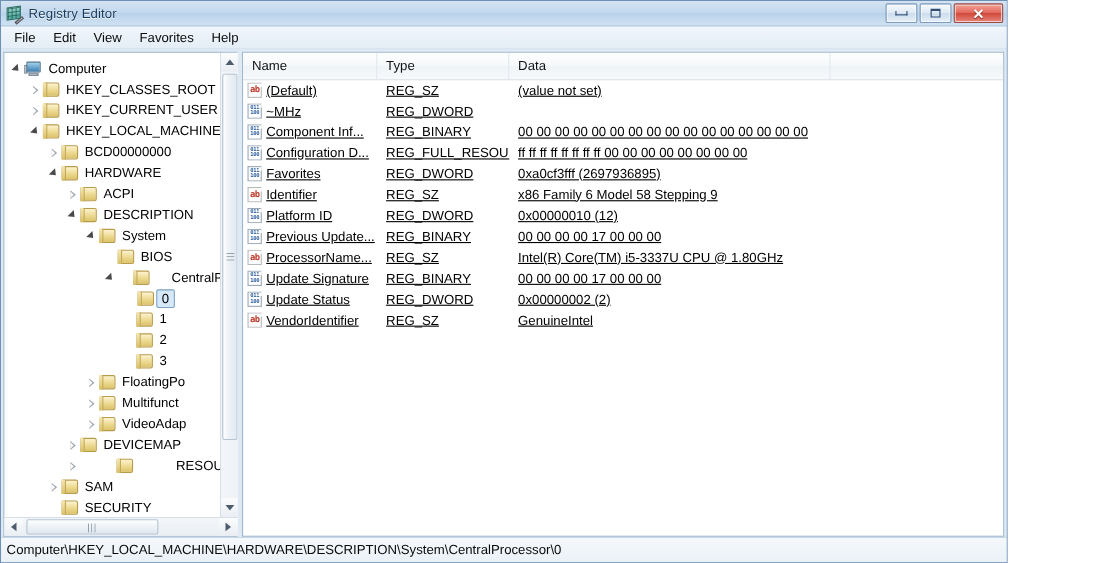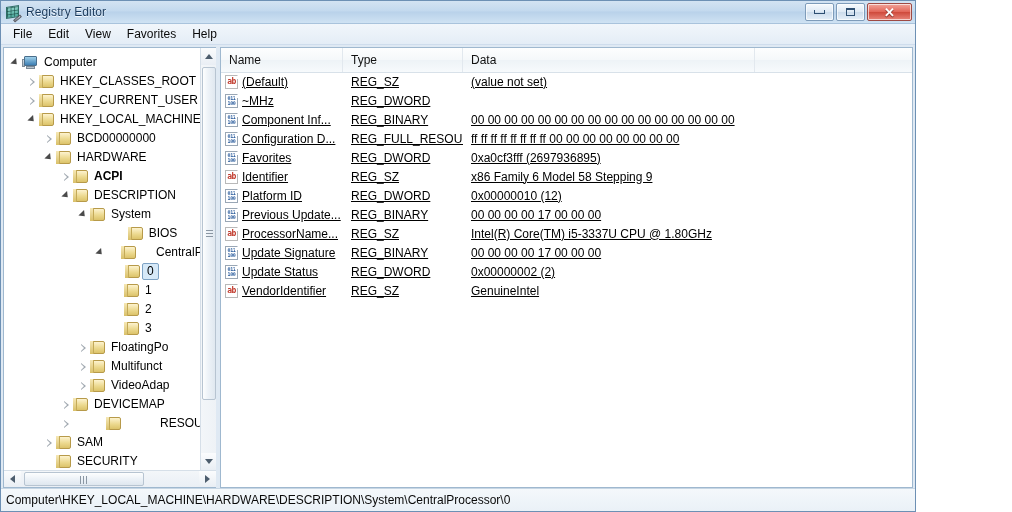--- a/index.html
+++ b/index.html
@@ -357,21 +357,21 @@
             <span class="tlabel">BCD00000000</span>
           </div>
           <div class="trow" style="padding-left: 40px;">
             <span class="twist expanded"></span>
             <span class="folder">
               <span class="back"></span>
               <span class="spine"></span>
             </span>
             <span class="tlabel">HARDWARE</span>
           </div>
-          <div class="trow" style="padding-left: 57px; font-weight: bold;">
+          <div class="trow" style="padding-left: 57px;">
             <span class="twist collapsed"></span>
             <span class="folder">
               <span class="back"></span>
               <span class="spine"></span>
             </span>
             <span class="tlabel">ACPI</span>
           </div>
           <div class="trow" style="padding-left: 57px;">
             <span class="twist expanded"></span>
             <span class="folder">
@@ -381,21 +381,21 @@
             <span class="tlabel">DESCRIPTION</span>
           </div>
           <div class="trow" style="padding-left: 74px;">
             <span class="twist expanded"></span>
             <span class="folder">
               <span class="back"></span>
               <span class="spine"></span>
             </span>
             <span class="tlabel">System</span>
           </div>
-          <div class="trow" style="padding-left: 91px; justify-content: center;">
+          <div class="trow" style="padding-left: 91px;">
             <span class="twist none"></span>
             <span class="folder">
               <span class="back"></span>
               <span class="spine"></span>
             </span>
             <span class="tlabel">BIOS</span>
           </div>
           <div class="trow" style="padding-left: 91px; gap: 14px;">
             <span class="twist expanded"></span>
             <span class="folder">

